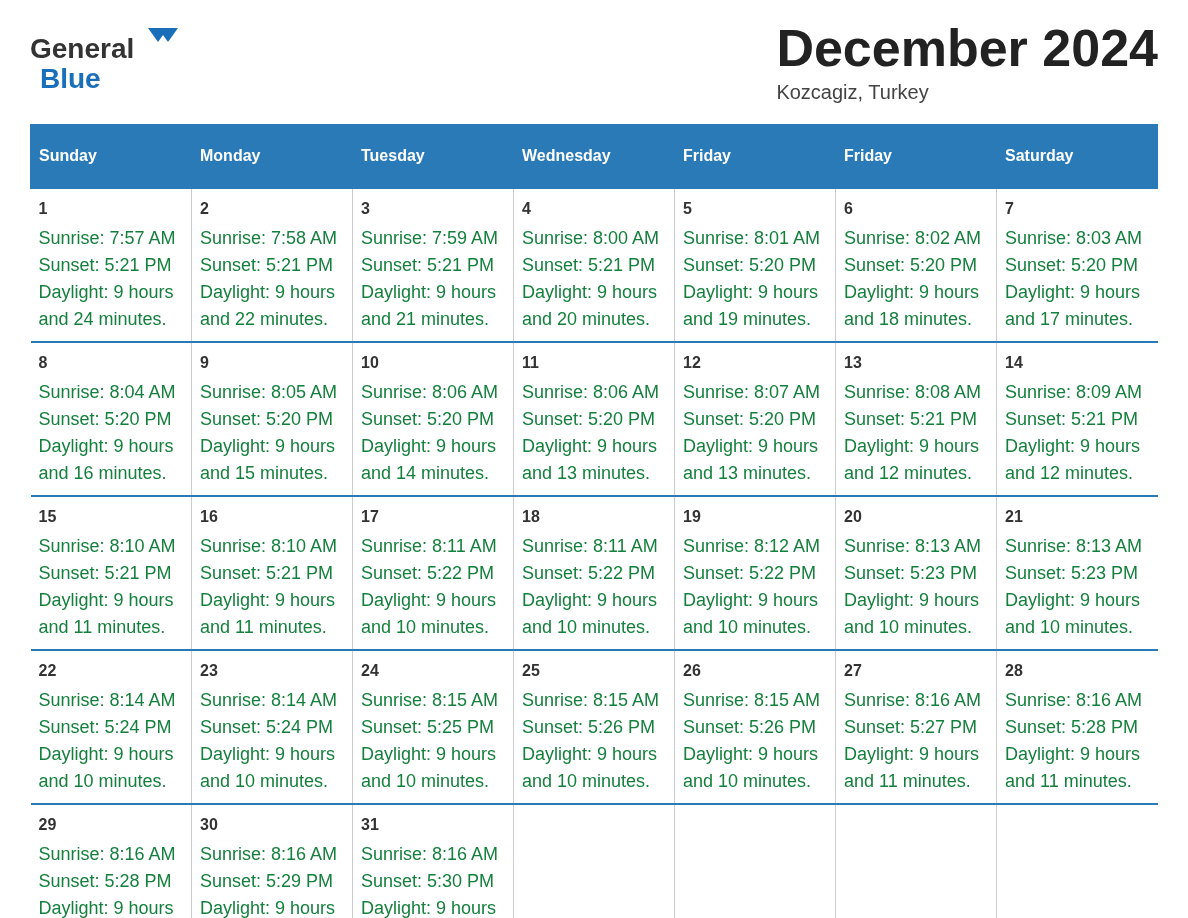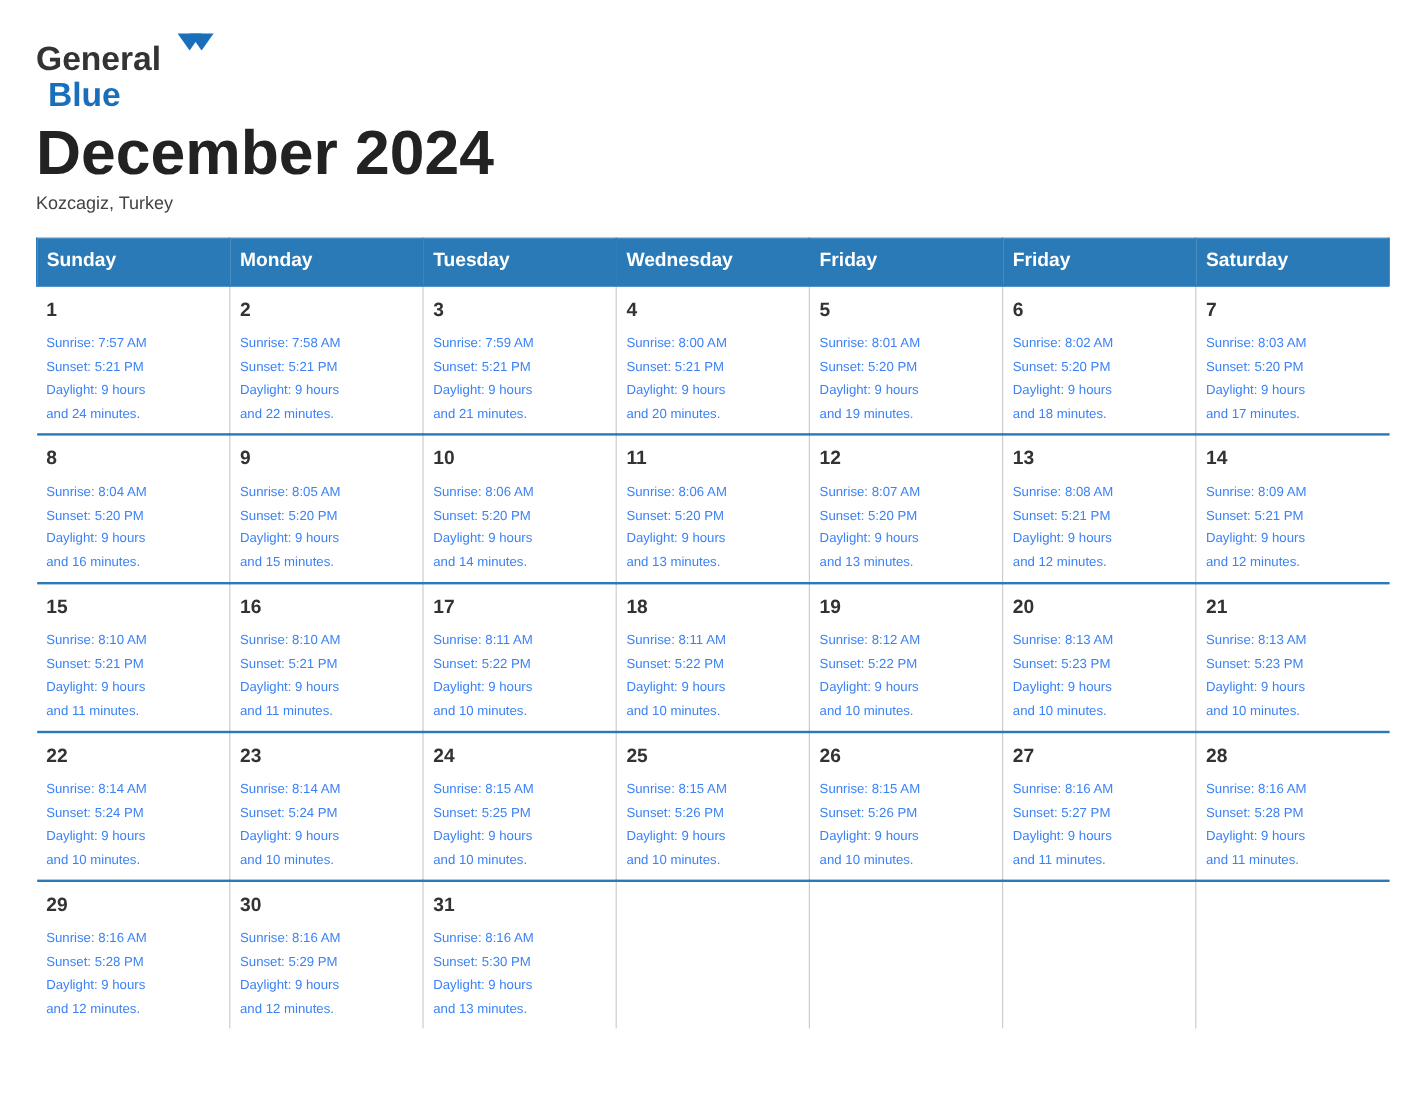--- a/index.html
+++ b/index.html
@@ -8,49 +8,48 @@
       background: #fff;
       width: 1188px;
       min-height: 918px;
       padding: 20px 30px;
     }
     .header {
       display: flex;
       justify-content: space-between;
       align-items: flex-start;
       margin-bottom: 20px;
-      flex-direction: column;
     }
     .title-block {
       text-align: left;
     }
     .calendar-title {
       font-size: 52px;
       font-weight: bold;
       color: #222;
       line-height: 1.1;
     }
     .calendar-subtitle {
-      font-size: 15px;
+      font-size: 20px;
       color: #444;
       margin-top: 4px;
     }
     table {
       width: 100%;
       border-collapse: collapse;
       table-layout: fixed;
     }
     thead tr {
       background-color: #2a7ab8;
     }
     thead th {
       color: #fff;
       font-size: 16px;
       font-weight: bold;
-      padding: 10px 8px;
+      padding: 22px 8px;
       text-align: left;
       border: 1px solid #2a7ab8;
     }
     tbody tr {
       border-top: 2px solid #2a7ab8;
     }
     tbody td {
       vertical-align: top;
       padding: 8px;
       font-size: 13px;
@@ -62,22 +61,22 @@
     tbody td:last-child {
       border-right: none;
     }
     .day-number {
       font-size: 16px;
       font-weight: bold;
       display: block;
       margin-bottom: 4px;
     }
     .day-info {
-      font-size: 11px;
-      color: #3b82f6;
+      font-size: 18px;
+      color: #15803d;
     }
 
     
     .logo-container {
       display: flex;
       align-items: flex-start;
       gap: 0;
     }
     .logo-svg {
       width: 170px;

